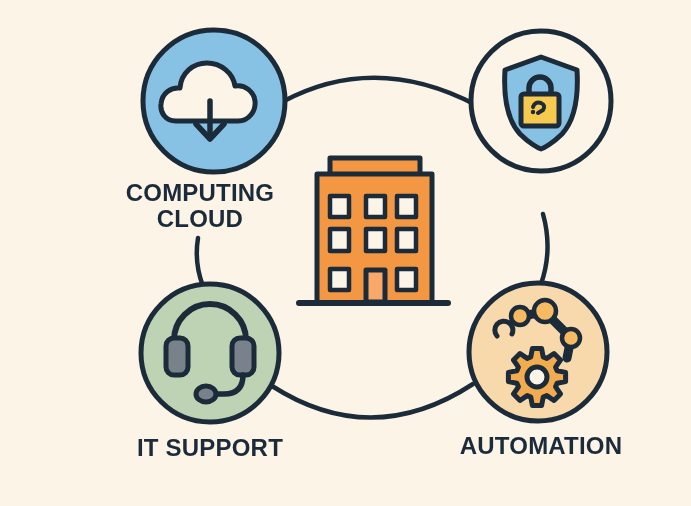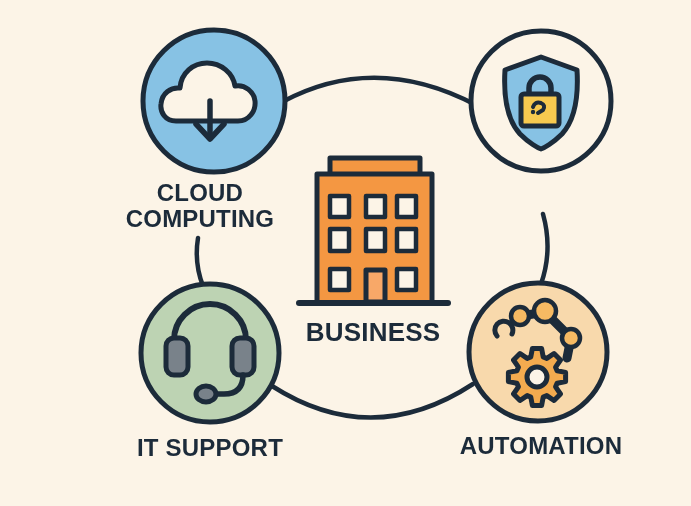--- a/index.html
+++ b/index.html
@@ -109,19 +109,18 @@
         <circle class="ln f-joint" stroke-width="4.5" cx="520" cy="316" r="9"></circle>
         <circle class="ln f-joint" stroke-width="4.5" cx="545" cy="311" r="11"></circle>
         <circle class="ln f-joint" stroke-width="4.5" cx="571" cy="338" r="9"></circle>
         <path class="ln f-gear" stroke-width="5" d="M565.6 372.4L565.6 381.6L557.1 383.2L555.6 386.8L560.5 394.0L554.0 400.5L546.8 395.6L543.2 397.1L541.6 405.6L532.4 405.6L530.8 397.1L527.2 395.6L520.0 400.5L513.5 394.0L518.4 386.8L516.9 383.2L508.4 381.6L508.4 372.4L516.9 370.8L518.4 367.2L513.5 360.0L520.0 353.5L527.2 358.4L530.8 356.9L532.4 348.4L541.6 348.4L543.2 356.9L546.8 358.4L554.0 353.5L560.5 360.0L555.6 367.2L557.1 370.8Z" id="gear-body"></path>
         <circle class="ln f-cream" stroke-width="5" cx="537" cy="377" r="10"></circle>
       </g>
     </g>
   </svg>
 
   <div class="label" style="left:70px; top:180px; width:260px;">
+    <div>COMPUTING</div>
     <div>CLOUD</div>
-    <div>COMPUTING</div>
   </div>
-  <div class="label business" style="left:243px; top:318px; width:260px;">BUSINESS</div>
   <div class="label" style="left:80px; top:435px; width:260px;">IT SUPPORT</div>
   <div class="label" style="left:411px; top:433px; width:260px;">AUTOMATION</div>
 </div>
 
 </body></html>

